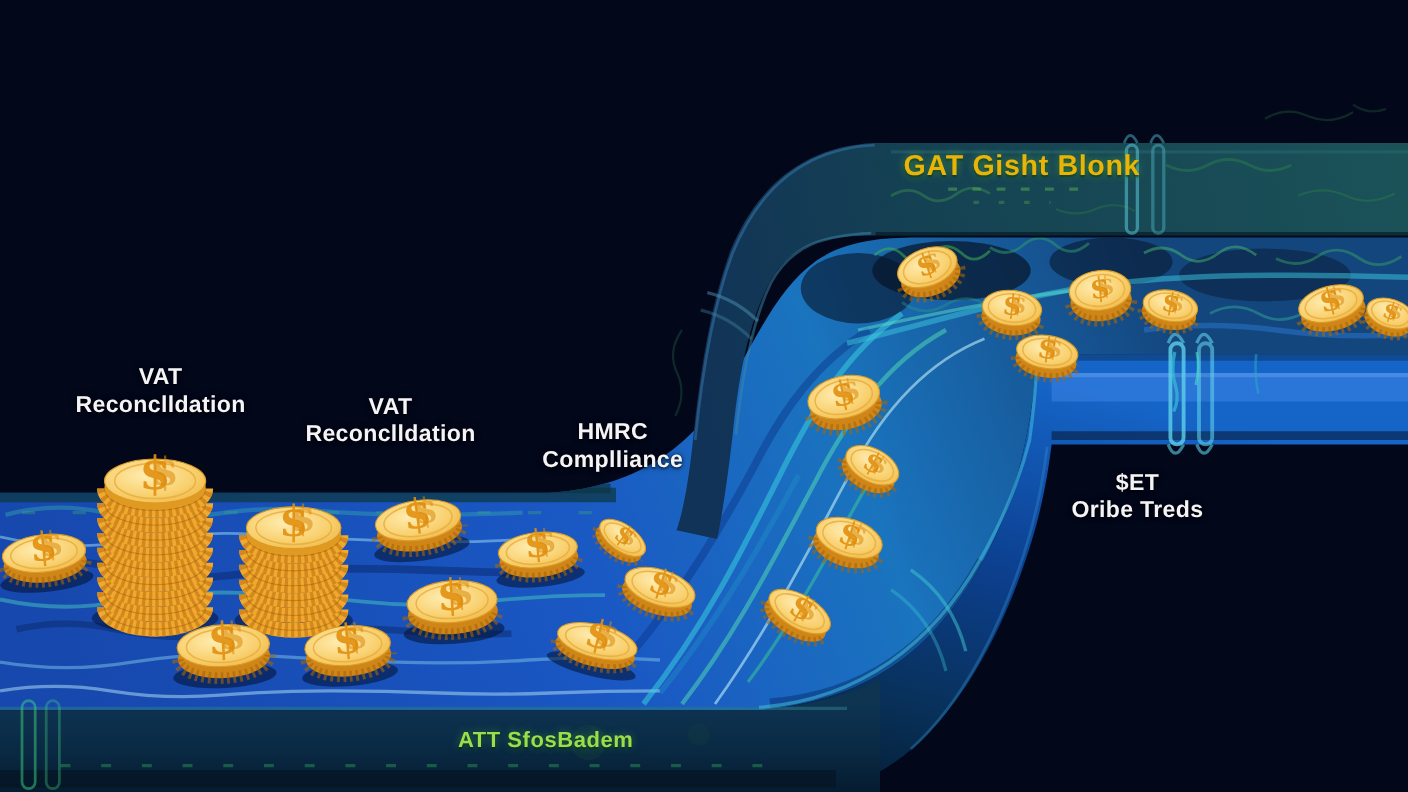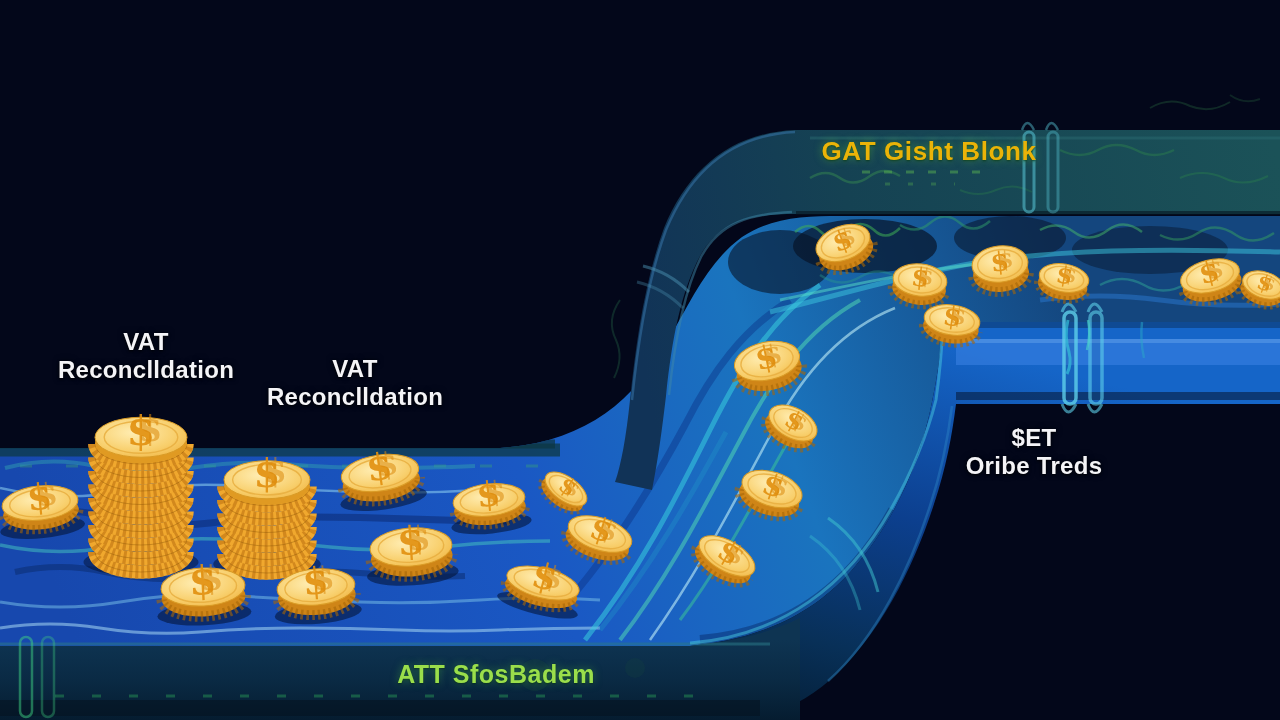--- a/index.html
+++ b/index.html
@@ -3,25 +3,25 @@
 <meta charset="utf-8">
 <style>
   html,body{margin:0;padding:0;background:#000;}
   .stage{
     position:relative;width:1280px;height:720px;overflow:hidden;
     background:#03071a;font-family:"Liberation Sans",sans-serif;
   }
   .stage svg{position:absolute;left:0;top:0;}
   .labels{position:absolute;left:0;top:0;width:1280px;height:720px;pointer-events:none;}
   .label{position:absolute;transform:translate(-50%,-50%);text-align:center;font-weight:bold;white-space:nowrap;}
-  .label-white{color:#f4f4f7;font-size:24px;line-height:1.18;letter-spacing:.3px;
+  .label-white{color:#f4f4f7;font-size:21px;line-height:1.18;letter-spacing:.3px;
     text-shadow:0 1px 3px rgba(0,0,0,.85),0 0 6px rgba(0,0,0,.5);}
   .label-green-top{color:#eab308;font-size:26px;letter-spacing:.6px;
     text-shadow:0 0 8px rgba(100,200,60,.55),0 1px 2px rgba(0,40,20,.8);}
-  .label-green-bottom{color:#9ade4b;font-size:25px;letter-spacing:.5px;
+  .label-green-bottom{color:#9ade4b;font-size:20px;letter-spacing:.5px;
     text-shadow:0 0 8px rgba(80,190,70,.5),0 1px 2px rgba(0,30,20,.8);}
 </style>
 </head>
 <body>
 
 <div class="stage">
 
 <svg width="1280" height="720" viewBox="0 0 1280 720">
   <defs>
     <linearGradient id="flowGrad" gradientUnits="userSpaceOnUse" x1="60" y1="600" x2="1050" y2="240">
@@ -404,20 +404,24 @@
   <div class="label label-white" style="left:146px;top:356px;">
     <div>VAT</div>
     <div>Reconclldation</div>
   </div>
 
   <div class="label label-white" style="left:355px;top:383px;">
     <div>VAT</div>
     <div>Reconclldation</div>
   </div>
 
+  <div class="label label-white" style="left:557px;top:406px;">
+    <div>HMRC</div>
+    <div>Complliance</div>
+  </div>
 
   <div class="label label-white" style="left:1034px;top:452px;text-align:center;">
     <div>$ET</div>
     <div>Oribe Treds</div>
   </div>
 
   <div class="label label-green-bottom" style="left:496px;top:674px;">ATT SfosBadem</div>
 </div>
 
 </div>

